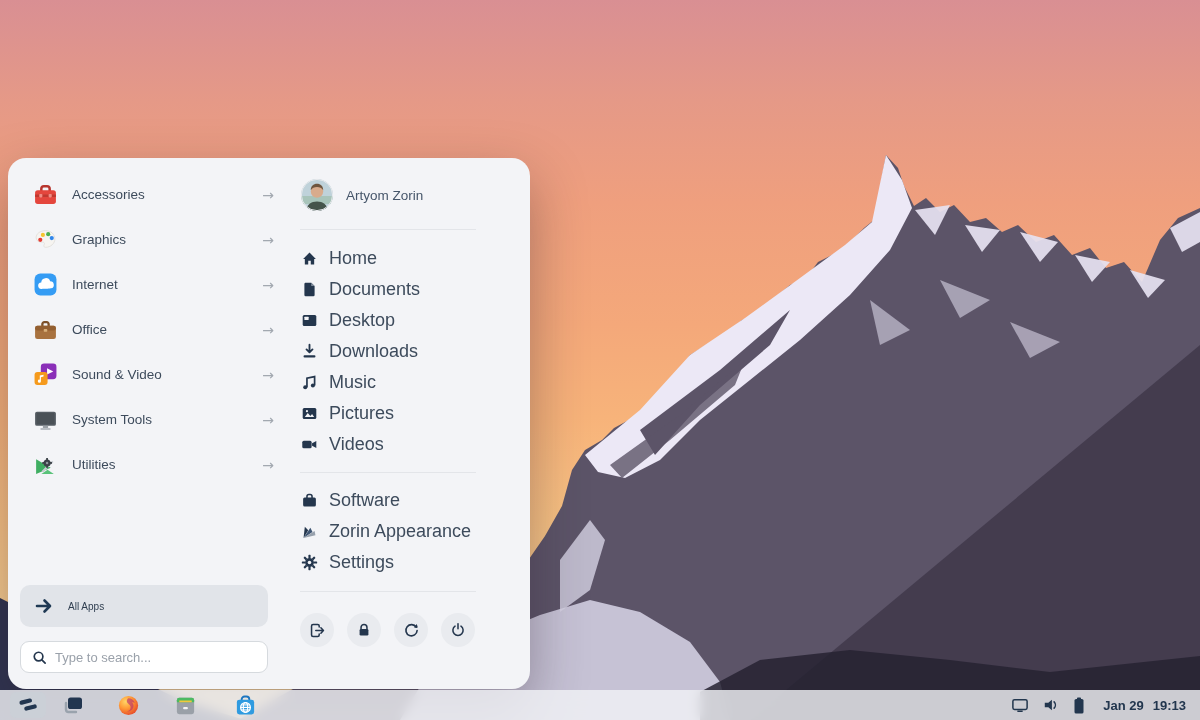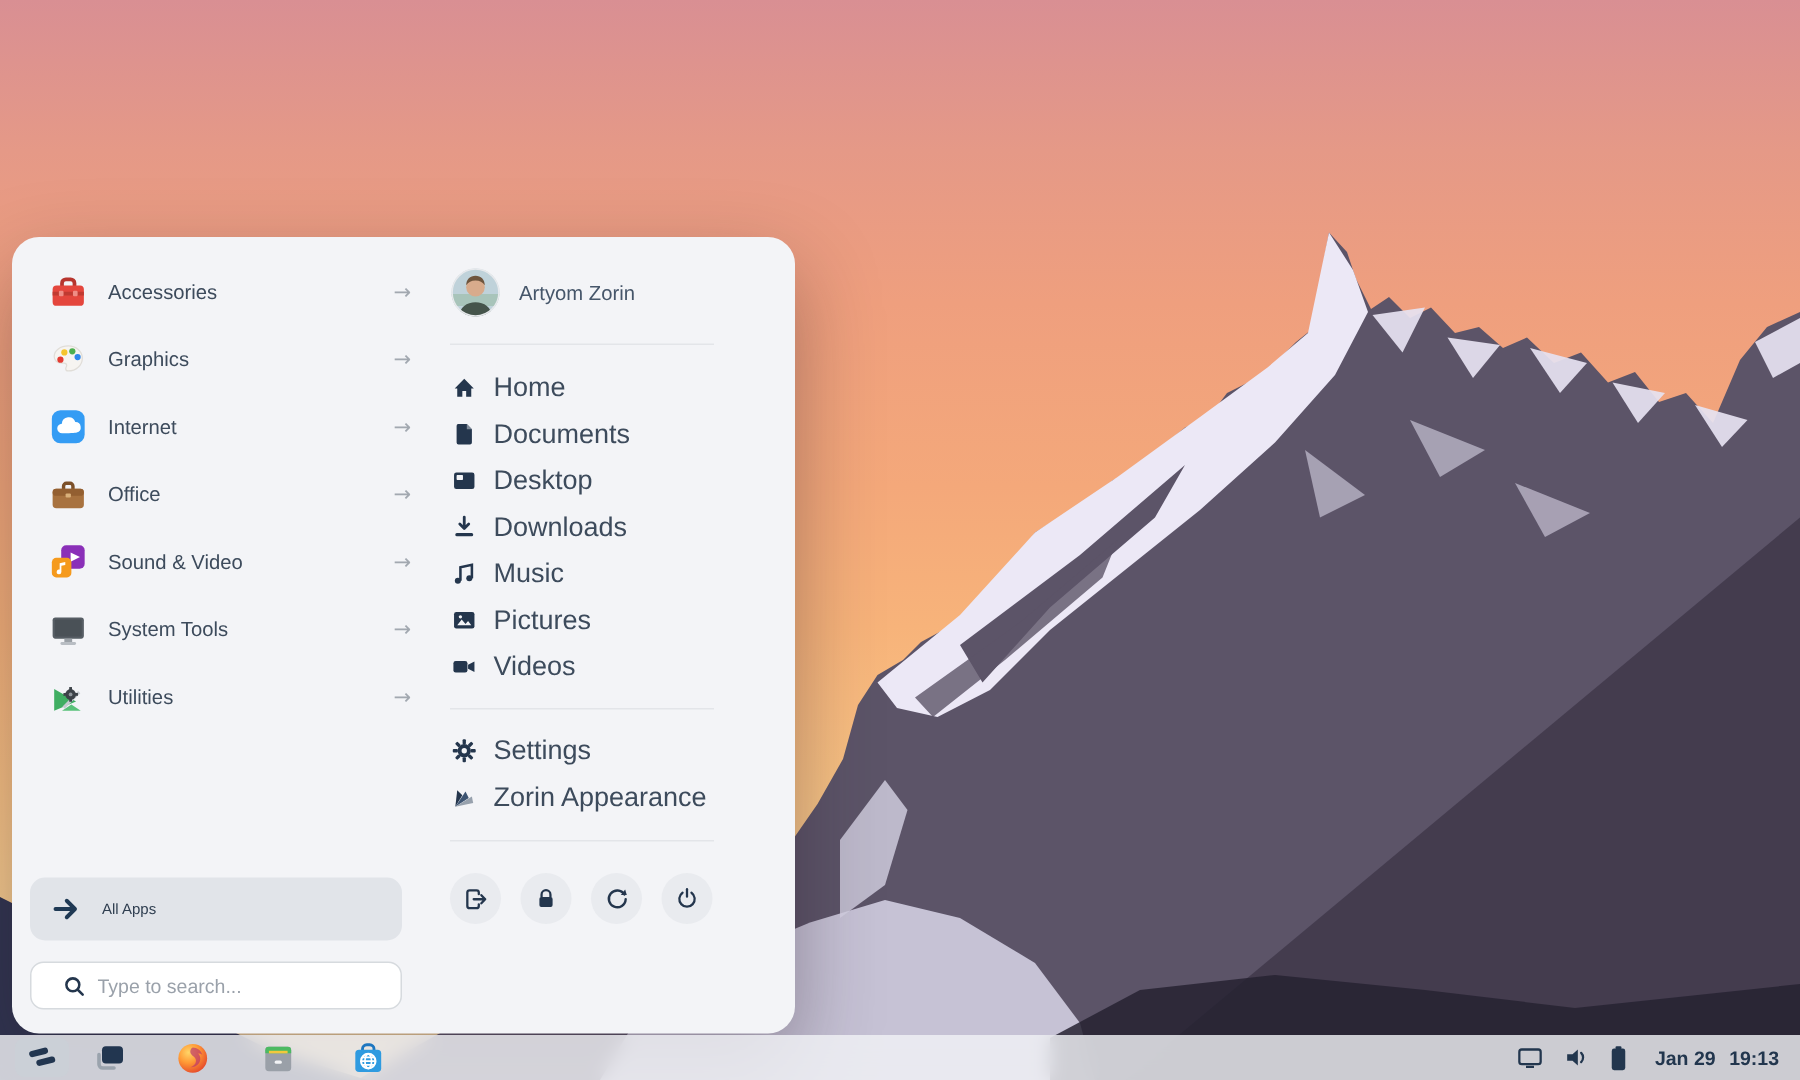--- a/index.html
+++ b/index.html
@@ -21,21 +21,21 @@
   .cat-row { display:flex; align-items:center; height:45px; padding:0 12px 0 10px; border-radius:10px; cursor:default; }
   .cat-icon { width:26px; height:26px; flex:0 0 26px; display:flex; align-items:center; justify-content:center; }
   .cat-label { margin-left:14px; font-size:13.5px; color:#3d4b5c; flex:1; }
   .cat-arrow { font-family:"DejaVu Sans", sans-serif; font-size:14px; color:#a2a8b0; }
 
   .all-apps { position:absolute; left:12px; top:427px; width:248px; height:42px;
     background:#e1e4e9; border-radius:10px; display:flex; align-items:center; padding:0 14px; cursor:default; }
   .all-apps-label { margin-left:14px; font-size:10px; color:#2f3e50; }
 
   .search-box { position:absolute; left:12px; top:483px; width:248px; height:32px;
-    background:#ffffff; border:1px solid #d6dade; border-radius:9px; display:flex; align-items:center; padding:0 21px; }
+    background:#ffffff; border:1px solid #d6dade; border-radius:9px; display:flex; align-items:center; padding:0 11px; }
   .search-box input { border:none; outline:none; background:transparent; margin-left:8px; flex:1;
     font-family:"Liberation Sans", sans-serif; font-size:13px; color:#3d4b5c; }
   .search-box input::placeholder { color:#9aa1aa; }
 
   .right-col { position:absolute; left:292px; top:0; width:182px; }
   .user-row { display:flex; align-items:center; margin-top:20px; }
   .user-name { margin-left:12px; font-size:13.5px; color:#46566a;text-align:right; }
   .divider { height:1px; background:#e3e5e9; width:176px; }
   .div1 { margin-top:17px; } .div2 { margin-top:12px; } .div3 { margin-top:13px; }
   .place-list { margin-top:13px; }
@@ -312,48 +312,57 @@
           <span class="p-label">Videos</span>
         </div>
       </div>
 
       <div class="divider div2"></div>
 
       <div class="sys-list">
         <div class="p-row">
           <span class="p-icon">
               <svg width="17" height="17" viewBox="0 0 20 20">
+                <path d="M7 7V5.3A2.3 2.3 0 0 1 9.3 3h1.4A2.3 2.3 0 0 1 13 5.3V7" fill="none" stroke="#24364d" stroke-width="1.8"></path>
+                <rect x="2.5" y="6.5" width="15" height="10.5" rx="1.8" fill="#24364d"></rect>
+              </svg>
+            </span>
+          <span class="p-label">Software</span>
+        </div>
+        <div class="p-row">
+          <span class="p-icon">
+              <svg width="17" height="17" viewBox="0 0 20 20">
+                <polygon points="3,17.5 4.5,4.5 8.5,8.5" fill="#24364d"></polygon>
+                <polygon points="3,17.5 11,5.5 13.5,10.5" fill="#3d5472"></polygon>
+                <polygon points="3,17.5 16,9.5 17,14.5" fill="#97a1ad"></polygon>
+              </svg>
+            </span>
+          <span class="p-label">Zorin Appearance</span>
+        </div>
+        <div class="p-row">
+          <span class="p-icon">
+              <svg width="17" height="17" viewBox="0 0 20 20">
                 <g fill="#24364d">
                   <circle cx="10" cy="10" r="5.2"></circle>
                   <g>
                     <rect x="8.7" y="1" width="2.6" height="4" rx="0.8"></rect>
                     <rect x="8.7" y="15" width="2.6" height="4" rx="0.8"></rect>
                     <rect x="1" y="8.7" width="4" height="2.6" rx="0.8"></rect>
                     <rect x="15" y="8.7" width="4" height="2.6" rx="0.8"></rect>
                     <rect x="8.7" y="1" width="2.6" height="4" rx="0.8" transform="rotate(45 10 10)"></rect>
                     <rect x="8.7" y="15" width="2.6" height="4" rx="0.8" transform="rotate(45 10 10)"></rect>
                     <rect x="8.7" y="1" width="2.6" height="4" rx="0.8" transform="rotate(-45 10 10)"></rect>
                     <rect x="8.7" y="15" width="2.6" height="4" rx="0.8" transform="rotate(-45 10 10)"></rect>
                   </g>
                 </g>
                 <circle cx="10" cy="10" r="2.1" fill="#f3f4f7"></circle>
               </svg>
             </span>
           <span class="p-label">Settings</span>
         </div>
-        <div class="p-row">
-          <span class="p-icon">
-              <svg width="17" height="17" viewBox="0 0 20 20">
-                <polygon points="3,17.5 4.5,4.5 8.5,8.5" fill="#24364d"></polygon>
-                <polygon points="3,17.5 11,5.5 13.5,10.5" fill="#3d5472"></polygon>
-                <polygon points="3,17.5 16,9.5 17,14.5" fill="#97a1ad"></polygon>
-              </svg>
-            </span>
-          <span class="p-label">Zorin Appearance</span>
-        </div>
       </div>
 
       <div class="divider div3"></div>
 
       <div class="session-row">
         <div class="session-btn">
           <span style="display:flex;">
               <svg width="17" height="17" viewBox="0 0 20 20">
                 <path d="M12 6V4.8A1.8 1.8 0 0 0 10.2 3H4.8A1.8 1.8 0 0 0 3 4.8v10.4A1.8 1.8 0 0 0 4.8 17h5.4a1.8 1.8 0 0 0 1.8-1.8V14" fill="none" stroke="#24364d" stroke-width="1.8" stroke-linecap="round"></path>
                 <path d="M8 10h9M14 6.8l3 3.2-3 3.2" fill="none" stroke="#24364d" stroke-width="1.8" stroke-linecap="round" stroke-linejoin="round"></path>

